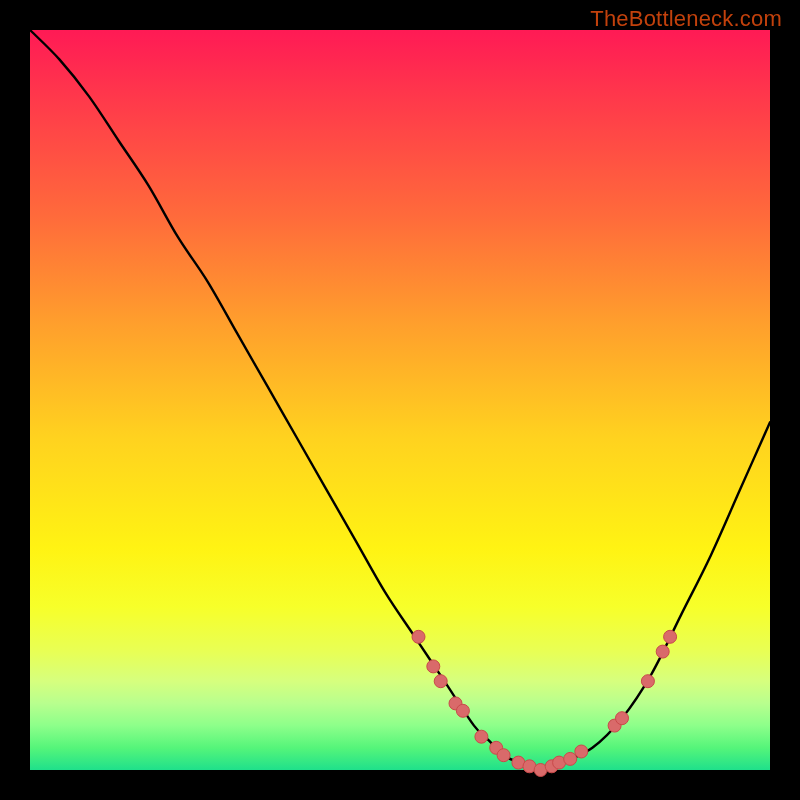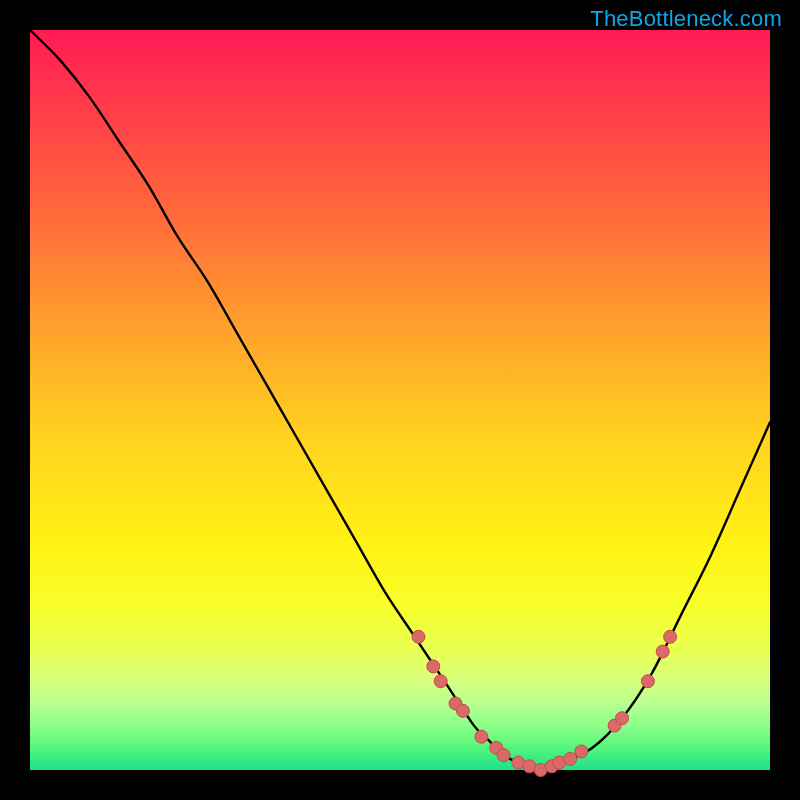--- a/index.html
+++ b/index.html
@@ -39,21 +39,21 @@
       #b8ff8e 91%,
       #8dff8a 94%,
       #55f57a 97%,
       #1fe08b 100%
     );
   }
   .watermark {
     position: absolute;
     top: 6px;
     right: 18px;
-    color: #0ea5e9;
+    color: #c2410c;
     font-size: 22px;
     font-weight: 500;
     letter-spacing: 0.2px;
   }
   svg.curve {
     position: absolute;
     left: 0;
     top: 0;
     width: 740px;
     height: 740px;

